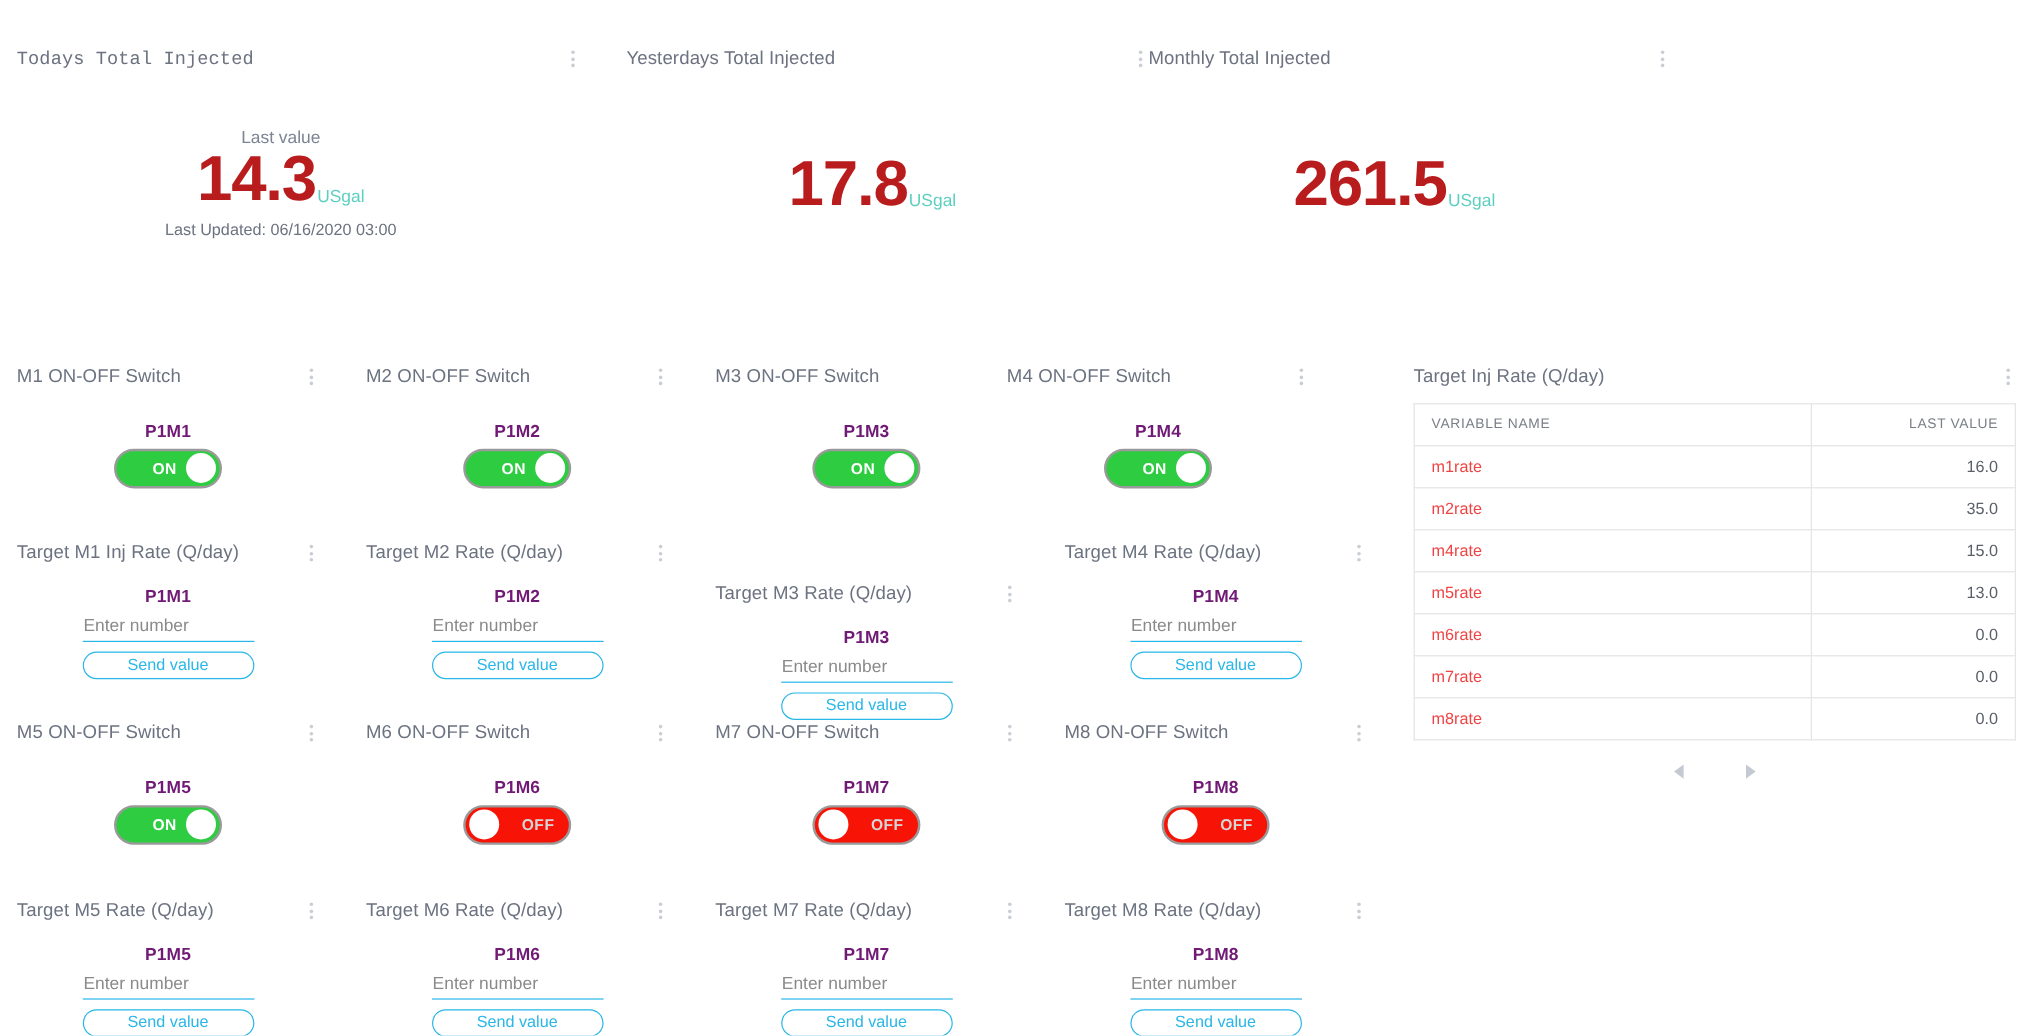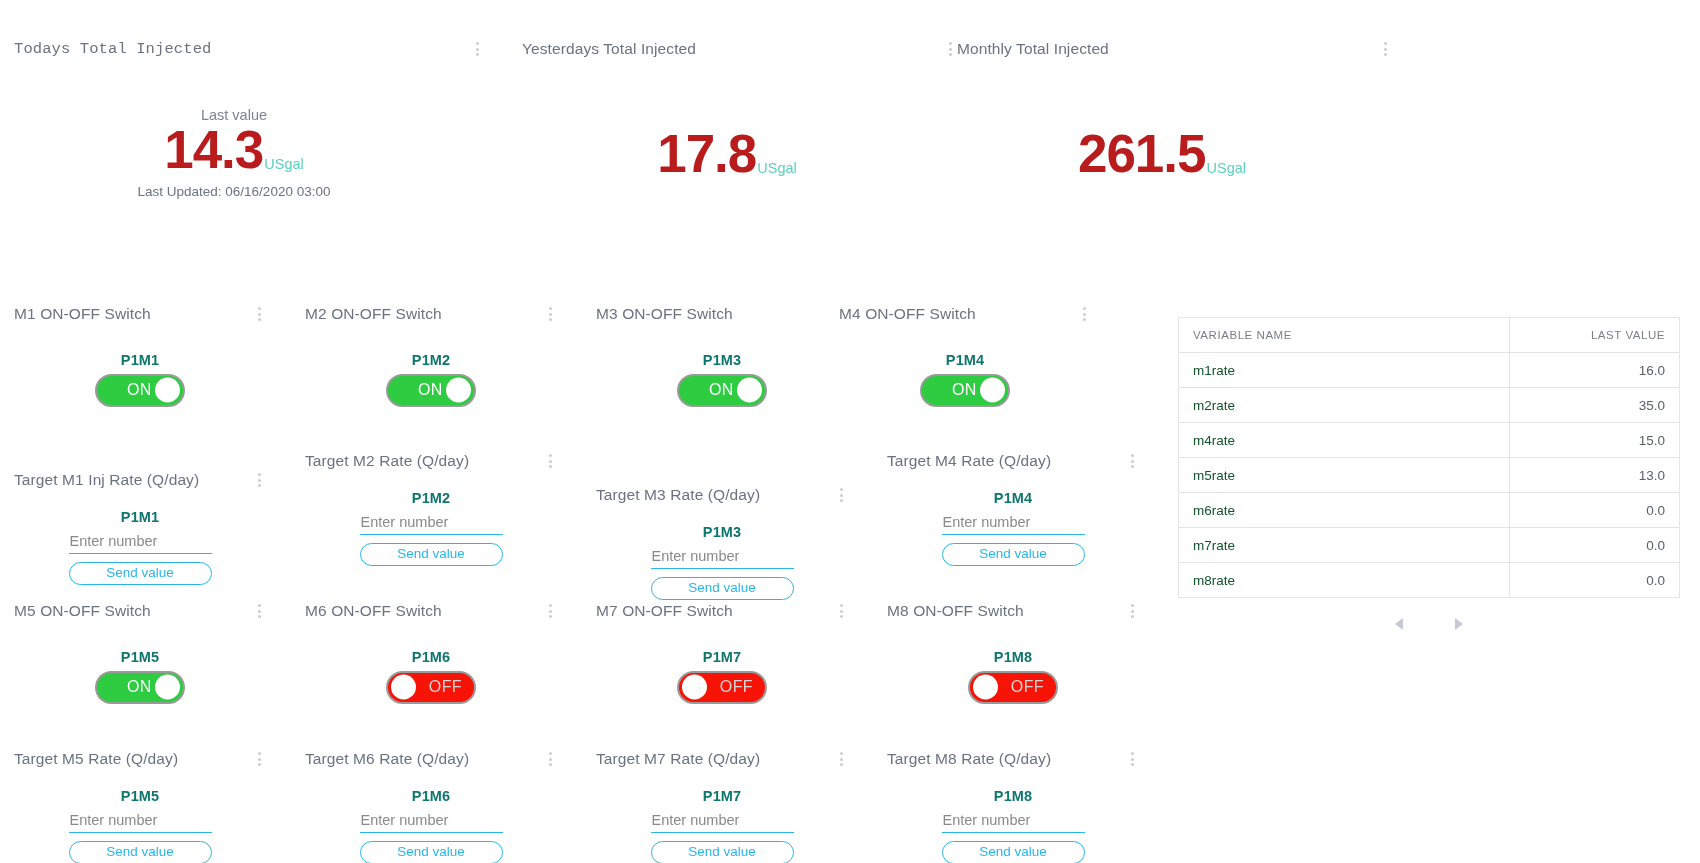--- a/index.html
+++ b/index.html
@@ -99,41 +99,41 @@
 
   
   .switch-body {
     display: flex;
     flex-direction: column;
     align-items: center;
   }
   .device-label {
     font-size: 14.5px;
     font-weight: 700;
-    color: #0f766e;
+    color: #701a75;
     margin-bottom: 6px;
     letter-spacing: 0.1px;
   }
 
   .toggle {
     position: relative;
     width: 90px;
     height: 33px;
     border-radius: 17px;
     border: 2px solid #9a9a9a;
     cursor: pointer;
     display: flex;
     align-items: center;
   }
   .toggle.on  { background: #2ecc40; justify-content: flex-start; }
   .toggle.off { background: #f71306; justify-content: flex-end; }
 
   .toggle-text {
-    font-size: 16px;
-    font-weight: 400;
+    font-size: 13px;
+    font-weight: 700;
     letter-spacing: 0.4px;
   }
   .toggle.on .toggle-text  { color: #ffffff; margin-left: 30px; }
   .toggle.off .toggle-text { color: #d6d6d6; margin-right: 12px; }
 
   .toggle-knob {
     position: absolute;
     top: 50%;
     transform: translateY(-50%);
     width: 25px;
@@ -197,21 +197,21 @@
   }
   .var-table th {
     color: #7a7f87;
     font-size: 11.5px;
     letter-spacing: 0.55px;
     font-weight: 400;
     text-transform: uppercase;
   }
   .th-name  { text-align: left;  }
   .th-value { text-align: right; }
-  .td-name  { text-align: left;  color: #14532d; cursor: pointer; }
+  .td-name  { text-align: left;  color: #ef4444; cursor: pointer; }
   .td-value { text-align: right; color: #5a5f68; }
 
   .pager {
     display: flex;
     justify-content: center;
     align-items: center;
     gap: 44px;
     margin-top: 18px;
   }
   .pager-arrow {
@@ -355,21 +355,21 @@
     </div>
     <div class="switch-body" style="margin-top:28px;">
       <div class="device-label">P1M4</div>
       <div class="toggle on">
         <div class="toggle-text">ON</div>
         <div class="toggle-knob"></div>
       </div>
     </div>
   </div>
 
-  <div class="widget" style="left:14px; top:452px; width:252px;margin-top:19px;">
+  <div class="widget" style="left:14px; top:452px; width:252px;">
     <div class="widget-header">
       <div class="widget-title">Target M1 Inj Rate (Q/day)</div>
       <div class="kebab">
           <span></span>
           <span></span>
           <span></span>
         </div>
     </div>
     <div class="input-body" style="margin-top:19px;">
       <div class="device-label">P1M1</div>
@@ -556,20 +556,28 @@
         </div>
     </div>
     <div class="input-body" style="margin-top:19px;">
       <div class="device-label">P1M8</div>
       <input class="num-input" type="text" placeholder="Enter number" style="">
       <button class="send-btn">Send value</button>
     </div>
   </div>
 
   <div class="table-widget" style="left:1178px; top:305px; width:502px;">
+    <div class="widget-header" style="width:502px;">
+      <div class="widget-title">Target Inj Rate (Q/day)</div>
+      <div class="kebab">
+          <span></span>
+          <span></span>
+          <span></span>
+        </div>
+    </div>
 
     <table class="var-table" style="margin-top:12px;">
       <thead>
         <tr>
           <th class="th-name" style="width:66%;">VARIABLE NAME</th>
           <th class="th-value" style="width:34%;">LAST VALUE</th>
         </tr>
       </thead>
       <tbody>
         <tr>

